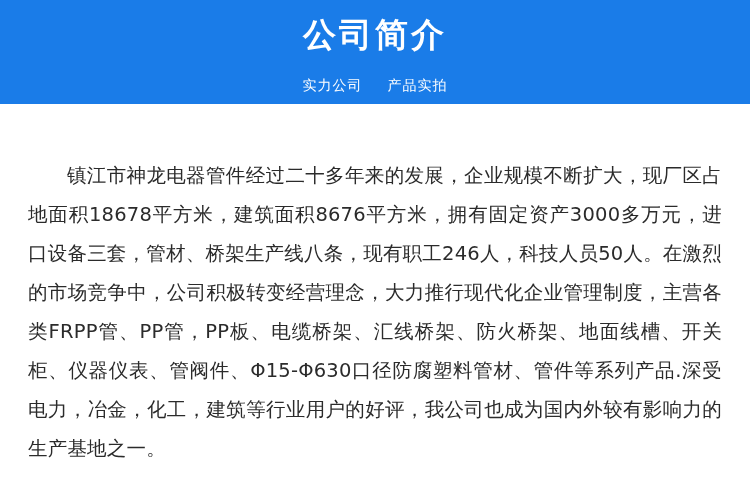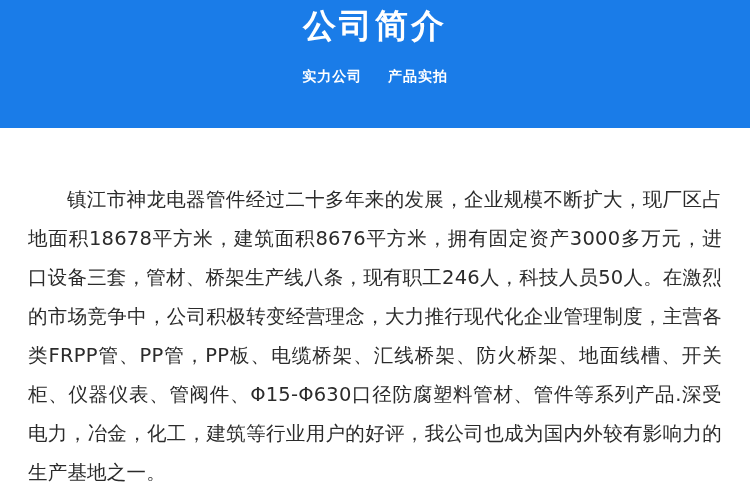--- a/index.html
+++ b/index.html
@@ -14,41 +14,42 @@
     overflow: hidden;
   }
   .page {
     position: relative;
     width: 750px;
     height: 483px;
     background: #ffffff;
   }
   .banner {
     width: 750px;
-    height: 128px;
+    height: 104px;
     background: #1a7ce8;
     display: flex;
     flex-direction: column;
     align-items: center;
+    justify-content: center;
     box-sizing: border-box;
     padding-top: 6px;
   }
   .banner-title {
     color: #ffffff;
     font-size: 33px;
     font-weight: bold;
     letter-spacing: 3px;
     line-height: 1.2;
   }
   .banner-sub {
     margin-top: 22px;
     color: #ffffff;
     font-size: 14px;
     letter-spacing: 1px;
-    font-weight: bold;
+    font-weight: normal;
   }
   .banner-sub .sub-gap {
     display: inline-block;
     width: 14px;
   }
   .body-wrap {
     padding: 32px 28px 0 28px;
   }
   .body-text {
     color: #2b2b2b;

